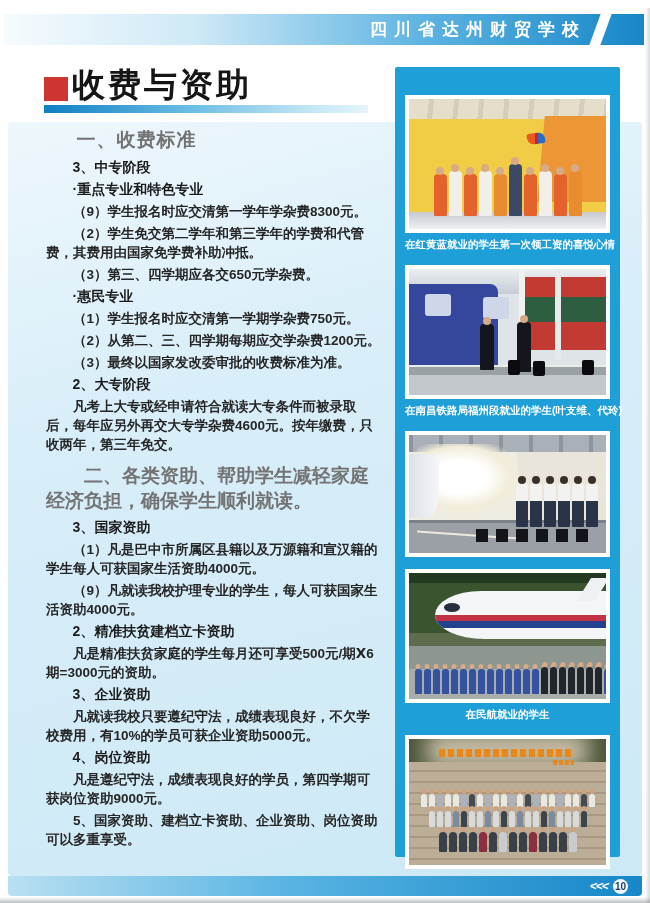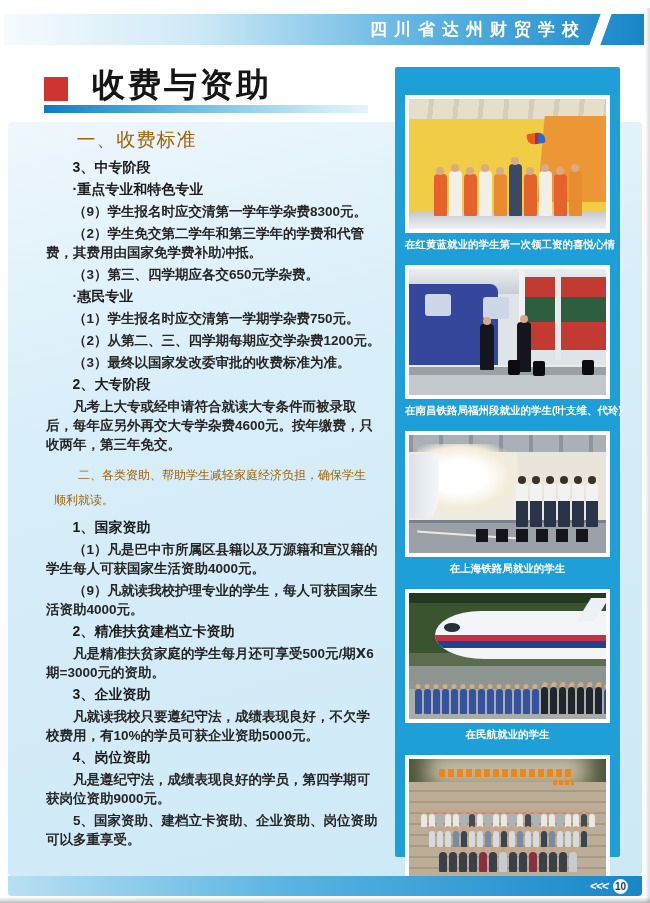--- a/index.html
+++ b/index.html
@@ -10,21 +10,21 @@
   .topbar{position:absolute;left:4px;top:14px;width:640px;height:31px;
     background:linear-gradient(90deg,#f6fbfe 0%,#cfe9f6 30%,#5fb4e2 65%,#1787c8 100%);
     display:flex;align-items:center;justify-content:flex-end;}
   .school-name{color:#ffffff;font-weight:bold;font-size:17px;letter-spacing:7px;
     padding-right:58px;font-family:"Liberation Serif","DejaVu Serif",serif;}
   .slash{position:absolute;right:38px;top:0;width:11px;height:31px;background:#ffffff;
     transform:skewX(-20deg);}
 
   
   .title-sq{position:absolute;left:44px;top:77px;width:24px;height:24px;background:#ce3430;}
-  .page-title{position:absolute;left:92px;top:63px;font-size:33px;font-weight:bold;
+  .page-title{position:absolute;left:72px;top:63px;font-size:33px;font-weight:bold;
     color:#151515;letter-spacing:3px;margin:0;}
   .title-underline{position:absolute;left:44px;top:105px;width:324px;height:8px;
     background:linear-gradient(90deg,#0d7ec2 0%,#6cbde4 45%,#c9e9f6 85%,#e4f4fa 100%);}
 
   
   .panel{position:absolute;left:8px;top:122px;width:634px;height:754px;border-radius:4px;
     background:linear-gradient(165deg,#eef7fc 0%,#d8eef9 35%,#cde9f6 100%);}
   .footer-bar{position:absolute;left:8px;top:876px;width:634px;height:20px;
     border-radius:0 0 4px 4px;
     background:linear-gradient(90deg,#b9e0f2 0%,#57b3e2 45%,#1787c8 100%);
@@ -34,23 +34,23 @@
   .page-badge{width:15px;height:15px;border-radius:50%;background:#f4f8fa;color:#1d3f74;
     font-size:10px;font-weight:bold;display:flex;align-items:center;justify-content:center;
     margin-right:14px;}
   .edge-r{position:absolute;right:0;top:8px;width:5px;height:895px;
     background:linear-gradient(90deg,rgba(0,0,0,0),rgba(110,120,130,0.28));}
   .edge-b{position:absolute;left:0;bottom:0;width:100%;height:6px;
     background:linear-gradient(180deg,rgba(0,0,0,0),rgba(80,90,100,0.38));}
 
   
   .text-col{position:absolute;left:46px;top:125px;width:336px;}
-  .h-red{color:#a16207;font-weight:400;margin:0;}
+  .h-red{color:#737373;font-weight:700;margin:0;}
   .h1{font-size:19px;line-height:24px;text-indent:1.6em;margin:3px 0 6px;letter-spacing:1px;}
-  .h2{font-size:12px;line-height:25px;text-indent:2em;margin:9px 8px 5px;}
+  .h2{font-size:19px;line-height:25px;text-indent:2em;margin:9px 0 5px;}
   .sub{font-weight:bold;color:#1b1b1b;font-size:14px;line-height:19px;text-indent:1.9em;
     margin:2px 0 3px;}
   .para{font-weight:600;color:#262626;font-size:13.5px;line-height:19px;text-indent:2em;
     margin:0 0 3px;}
 
   
   .photo-card{position:absolute;left:395px;top:67px;width:225px;height:790px;
     background:#1f9fd8;border-radius:2px;padding-top:16px;box-sizing:border-box;}
   .pblock{margin:12px 10px;}
   .photo{background:#ffffff;padding:4px;}
@@ -187,21 +187,21 @@
     <p class="para">（9）学生报名时应交清第一学年学杂费8300元。</p>
     <p class="para">（2）学生免交第二学年和第三学年的学费和代管费，其费用由国家免学费补助冲抵。</p>
     <p class="para">（3）第三、四学期应各交650元学杂费。</p>
     <p class="sub">·惠民专业</p>
     <p class="para">（1）学生报名时应交清第一学期学杂费750元。</p>
     <p class="para">（2）从第二、三、四学期每期应交学杂费1200元。</p>
     <p class="para">（3）最终以国家发改委审批的收费标准为准。</p>
     <p class="sub">2、大专阶段</p>
     <p class="para">凡考上大专或经申请符合就读大专条件而被录取后，每年应另外再交大专学杂费4600元。按年缴费，只收两年，第三年免交。</p>
     <div class="h-red h2">二、各类资助、帮助学生减轻家庭经济负担，确保学生顺利就读。</div>
-    <p class="sub">1、国家资助</p>
+    <p class="sub">3、国家资助</p>
     <p class="para">（1）凡是巴中市所属区县籍以及万源籍和宣汉籍的学生每人可获国家生活资助4000元。</p>
     <p class="para">（9）凡就读我校护理专业的学生，每人可获国家生活资助4000元。</p>
     <p class="sub">2、精准扶贫建档立卡资助</p>
     <p class="para">凡是精准扶贫家庭的学生每月还可享受500元/期Ⅹ6期=3000元的资助。</p>
     <p class="sub">3、企业资助</p>
     <p class="para">凡就读我校只要遵纪守法，成绩表现良好，不欠学校费用，有10%的学员可获企业资助5000元。</p>
     <p class="sub">4、岗位资助</p>
     <p class="para">凡是遵纪守法，成绩表现良好的学员，第四学期可获岗位资助9000元。</p>
     <p class="para">5、国家资助、建档立卡资助、企业资助、岗位资助可以多重享受。</p>
   </div>
@@ -263,21 +263,20 @@
             <span></span>
             <span></span>
             <span></span>
             <span></span>
             <span></span>
             <span></span>
           </div>
         <div class="lugrow"></div>
       </div>
     </div>
-    <div class="caption">在上海铁路局就业的学生</div>
   </div>
 
   <div class="pblock">
     <div class="photo">
       <div class="art art4">
         <div class="plane"></div>
         <div class="tail"></div>
         <div class="crowd main">
             <span></span>
             <span></span>

